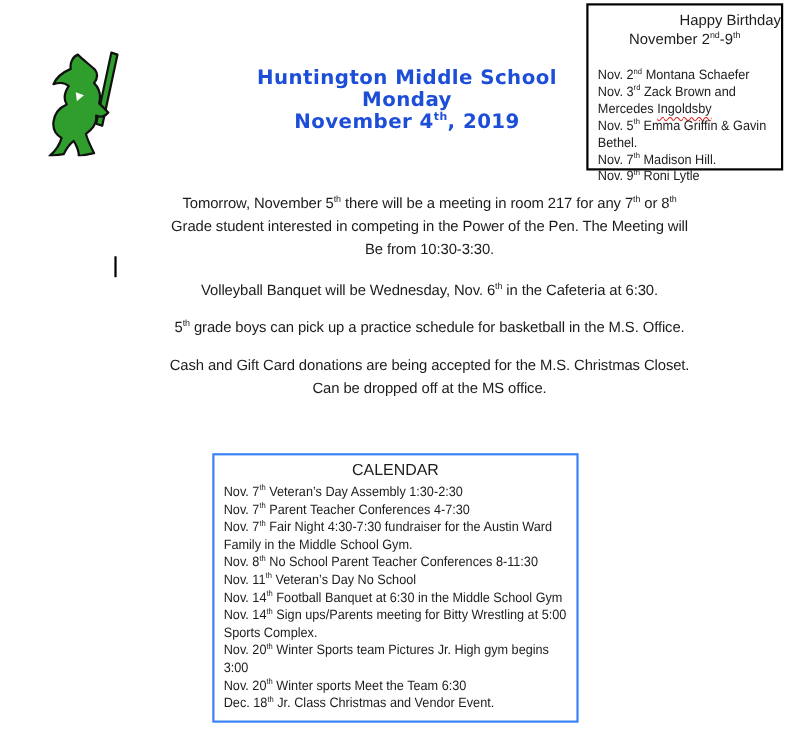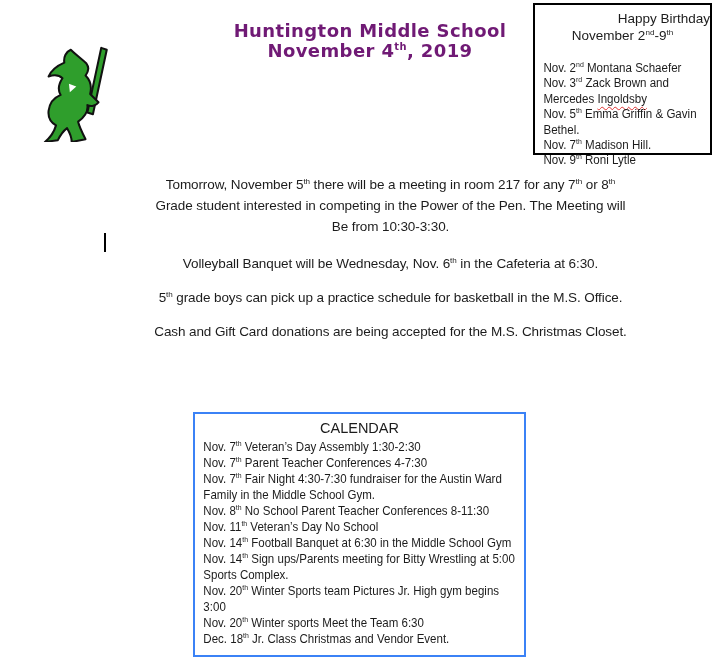--- a/index.html
+++ b/index.html
@@ -77,22 +77,23 @@
                  C60 66 65 65 68 61
                  L59 52
                  C61 44 59 37 54 32
                  C57 28 58 23 55 19
                  C50 14 44 10 38 4 Z" fill="#2f9e2c"></path>
         <path d="M36 41 l8 3 -7 6 z" fill="#ffffff" stroke="none"></path>
       </g>
     </svg>
   </div>
 
-  <div class="title-block" style="color: #701a75;">
+  <div class="title-block" style="color: #1d4ed8; margin-top: 40px;">
     <div class="title-line">Huntington Middle School</div>
+    <div class="title-line">Monday</div>
     <div class="title-line">November 4<sup>th</sup>, 2019</div>
   </div>
 
   <div class="birthday-box">
     <div class="bd-title">Happy Birthday</div>
     <div class="bd-subtitle">November 2<sup>nd</sup>-9<sup>th</sup></div>
     <div>
         <div class="bd-line">Nov. 2<sup>nd</sup> Montana Schaefer</div>
         <div class="bd-line">Nov. 3<sup>rd</sup> Zack Brown and</div>
         <div class="bd-line">Mercedes <span class="squiggle">Ingoldsby</span></div>
@@ -108,20 +109,21 @@
       <div class="doc-line">Grade student interested in competing in the Power of the Pen. The Meeting will</div>
       <div class="doc-line">Be from 10:30-3:30.</div>
       <div class="caret-line">
         <span class="caret"></span>
       </div>
       <div class="doc-line">Volleyball Banquet will be Wednesday, Nov. 6<sup>th</sup> in the Cafeteria at 6:30.</div>
       <div class="doc-spacer"></div>
       <div class="doc-line">5<sup>th</sup> grade boys can pick up a practice schedule for basketball in the M.S. Office.</div>
       <div class="doc-spacer"></div>
       <div class="doc-line">Cash and Gift Card donations are being accepted for the M.S. Christmas Closet.</div>
+      <div class="doc-line">Can be dropped off at the MS office.</div>
     </div>
 
   <div class="calendar-box">
     <div class="cal-title">CALENDAR</div>
     <div>
         <div class="cal-line">Nov. 7<sup>th</sup> Veteran’s Day Assembly 1:30-2:30</div>
         <div class="cal-line">Nov. 7<sup>th</sup> Parent Teacher Conferences 4-7:30</div>
         <div class="cal-line">Nov. 7<sup>th</sup> Fair Night 4:30-7:30 fundraiser for the Austin Ward</div>
         <div class="cal-line">Family in the Middle School Gym.</div>
         <div class="cal-line">Nov. 8<sup>th</sup> No School Parent Teacher Conferences 8-11:30</div>

